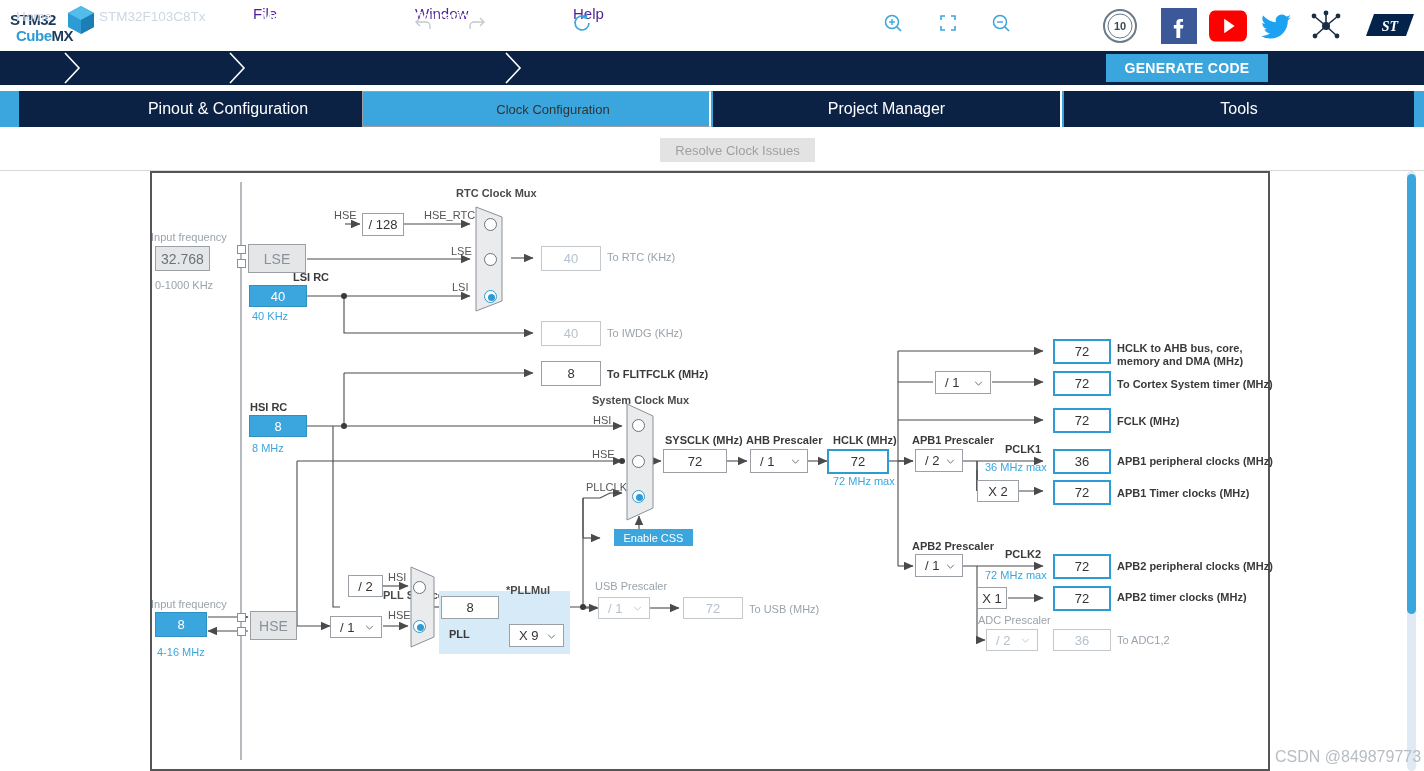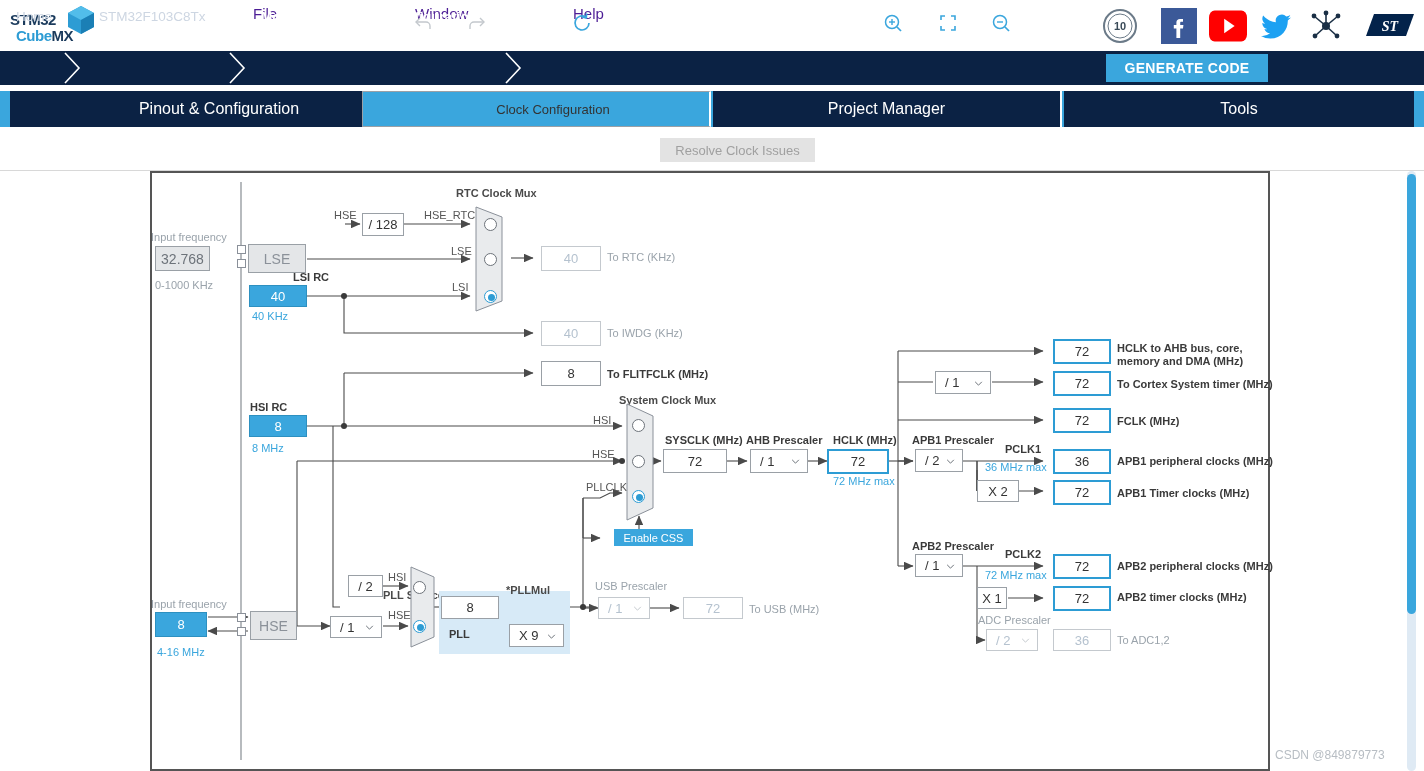--- a/index.html
+++ b/index.html
@@ -157,21 +157,21 @@
   .radio.on::after {
     content: ""; position: absolute; left: 3px; top: 3px;
     width: 7px; height: 7px; border-radius: 50%; background: #2d9cd4;
   }
   .pin {
     position: absolute; width: 9px; height: 9px;
     border: 1px solid #8a9099; background: #ffffff;
   }
   .watermark {
     position: absolute; left: 1275px; top: 748px;
-    font-size: 12px; color: #b7bdc3; white-space: nowrap;
+    font-size: 16px; color: #b7bdc3; white-space: nowrap;
   }
 </style>
 </head>
 <body>
 
 <div id="app">
 
   <div class="menubar">
     <div class="logo">
       <div class="txt1">STM32</div>
@@ -254,21 +254,21 @@
   <svg class="crumb-arrow" style="left:228px;" viewBox="0 0 22 34">
     <path d="M2 2 L16 17 L2 32" fill="none" stroke="#ffffff" stroke-width="1.6"></path>
   </svg>
   <div class="crumb active" style="left:261px;">Modbus.ioc - Clock Configuration</div>
   <svg class="crumb-arrow" style="left:504px;" viewBox="0 0 22 34">
     <path d="M2 2 L16 17 L2 32" fill="none" stroke="#ffffff" stroke-width="1.6"></path>
   </svg>
   <div class="genbtn">GENERATE CODE</div>
 
   <div class="tabbar">
-    <div class="tab" style="left:10px; width:420px;">Pinout &amp; Configuration</div>
+    <div class="tab" style="left:19px; width:420px;">Pinout &amp; Configuration</div>
     <div class="tab sel" style="left:362px; width:349px;padding-left:34px;">Clock Configuration</div>
     <div class="tab" style="left:713px; width:349px;">Project Manager</div>
     <div class="tab last" style="left:1064px; width:350px;">Tools</div>
   </div>
 
   <div class="toolbar"></div>
   <div class="tb-btn" style="left:411px;">
     <svg viewBox="0 0 24 24" width="24" height="24">
       <path d="M9 7 L5 11 L9 15" fill="none" stroke="#c3c8cd" stroke-width="1.4"></path>
       <path d="M5 11 H15 a4 4 0 0 1 4 4 v3" fill="none" stroke="#c3c8cd" stroke-width="1.4"></path>
@@ -457,21 +457,21 @@
   <div class="lbl dim" style="left:607px; top:251px;">To RTC (KHz)</div>
   <div class="fld dis" style="left:541px; top:321px; width:60px; height:25px;">40</div>
   <div class="lbl dim" style="left:607px; top:327px;">To IWDG (KHz)</div>
   <div class="fld" style="left:541px; top:361px; width:60px; height:25px;">8</div>
   <div class="lbl bold" style="left:607px; top:368px;">To FLITFCLK (MHz)</div>
 
   <div class="lbl bold" style="left:250px; top:401px;">HSI RC</div>
   <div class="fld blue" style="left:249px; top:415px; width:58px; height:22px;">8</div>
   <div class="lbl blue" style="left:252px; top:442px;">8 MHz</div>
 
-  <div class="lbl hdr" style="left:619px; top:394px;text-align:right;">System Clock Mux</div>
+  <div class="lbl hdr" style="left:592px; top:394px;text-align:right;">System Clock Mux</div>
   <div class="lbl" style="left:593px; top:414px;">HSI</div>
   <div class="lbl" style="left:592px; top:448px;">HSE</div>
   <div class="lbl" style="left:586px; top:481px;">PLLCLK</div>
   <svg class="muxbody" style="left:626px; top:403px; width:36px; height:118px;" viewBox="0 0 36 118">
     <path d="M1,1 L27,13 L27,105 L1,117 Z" fill="#e9ebed" stroke="#8a9099" stroke-width="1"></path>
   </svg>
   <div class="radio" style="left:632px; top:419px;"></div>
   <div class="radio" style="left:632px; top:455px;"></div>
   <div class="radio on" style="left:632px; top:490px;"></div>
   <div class="csbtn">Enable CSS</div>

